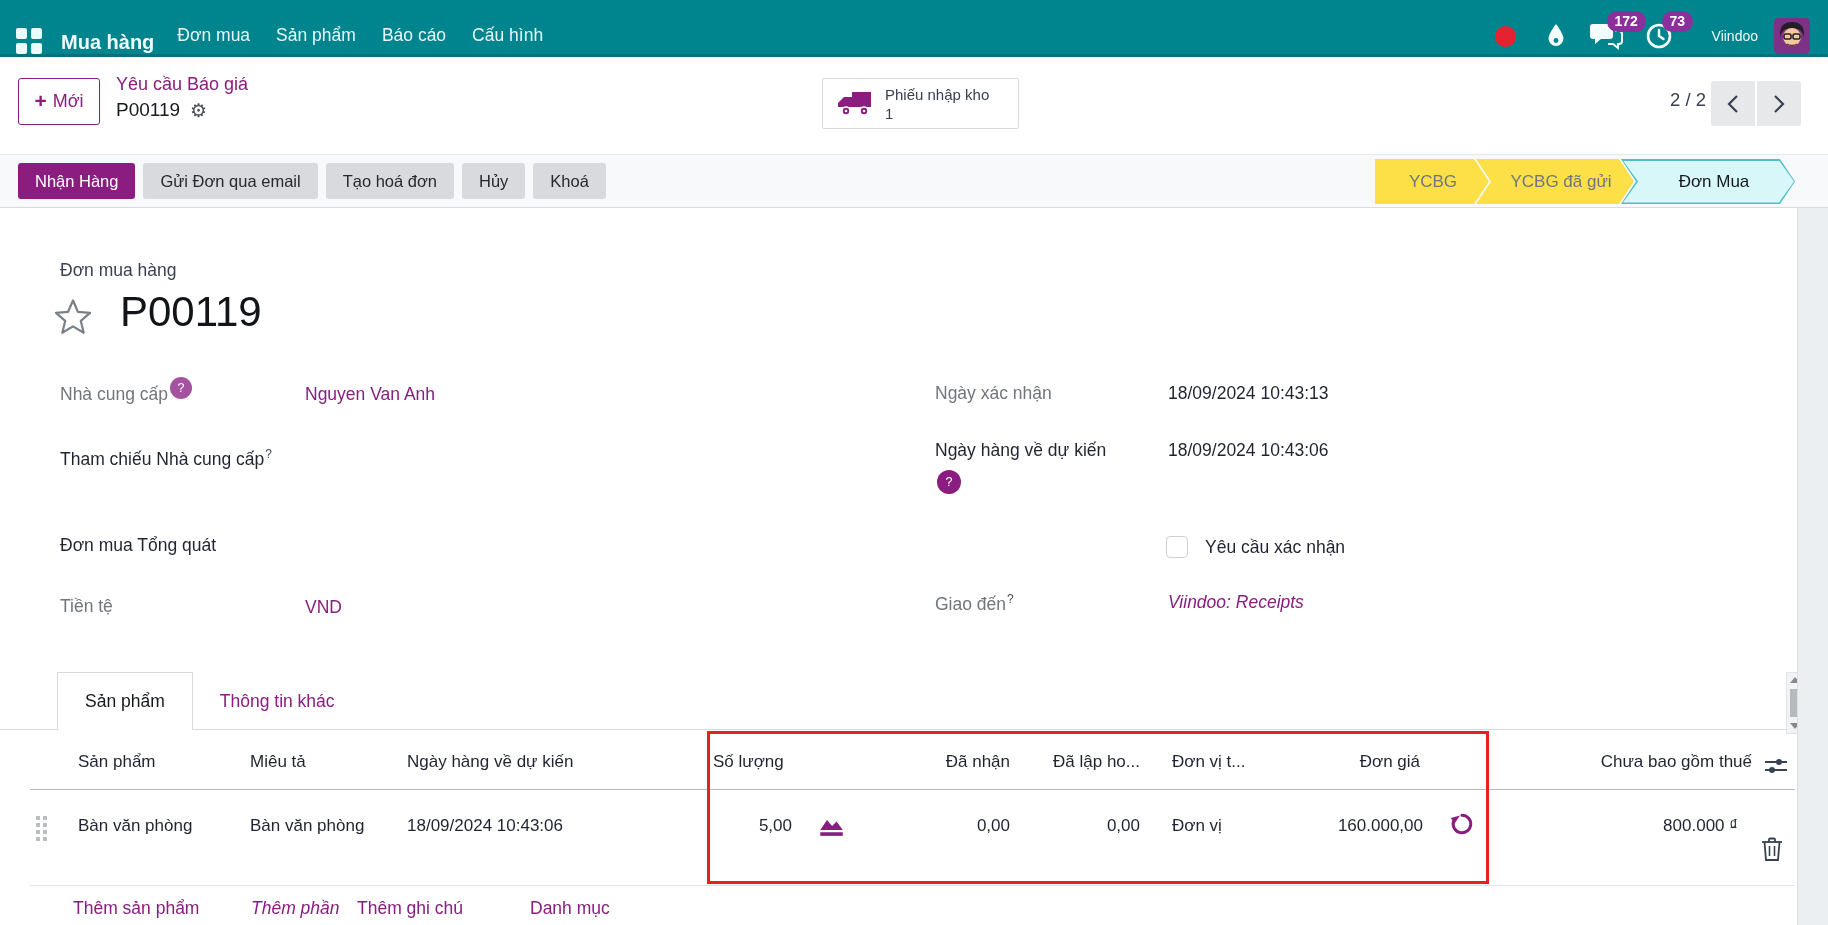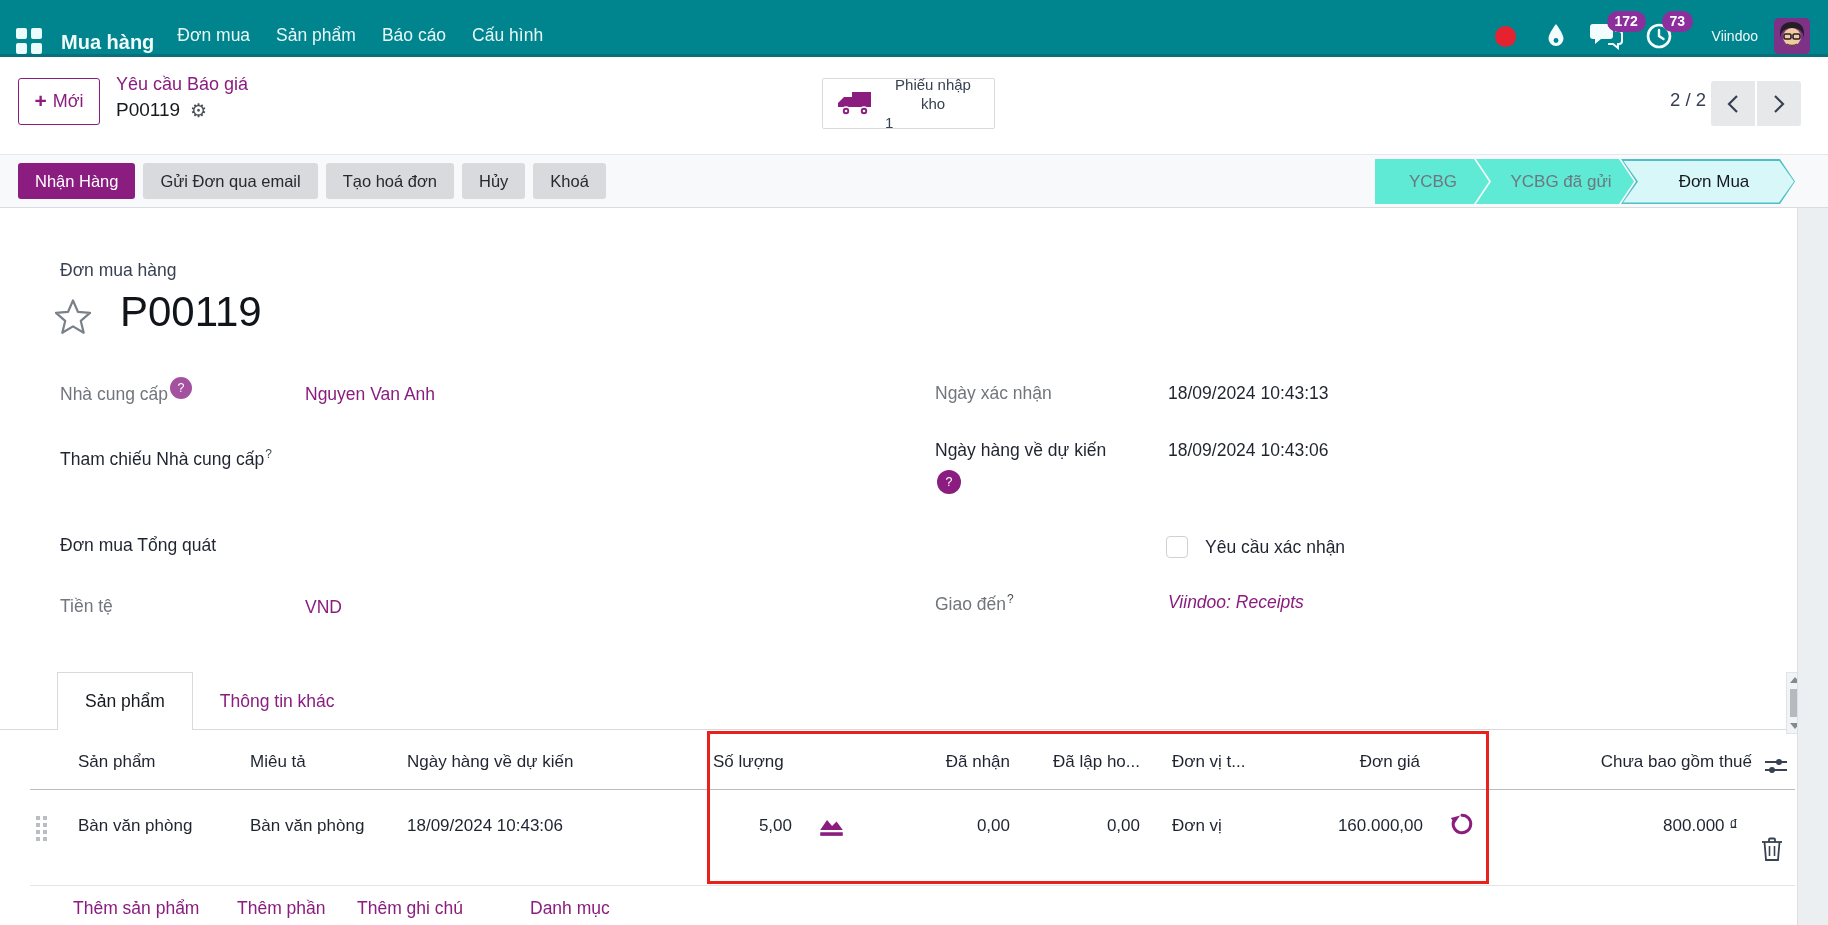--- a/index.html
+++ b/index.html
@@ -27,42 +27,42 @@
   .control-panel { position:absolute; top:60px; left:0; right:0; height:94px; background:#fff; }
   .btn-new { position:absolute; left:18px; top:18px; width:82px; height:47px; background:#fff;
              border:1px solid #8a1d7f; border-radius:3px; color:#8a1d7f; font-size:18px;
              display:flex; align-items:center; justify-content:center; gap:6px; cursor:pointer; }
   .btn-new .plus { font-size:21px; font-weight:700; margin-top:-2px; }
   .bc { position:absolute; left:116px; top:14px; }
   .bc-parent { display:block; font-size:18px; color:#8a1d7f; margin-bottom:4px; cursor:pointer; }
   .bc-row { display:flex; align-items:center; gap:10px; }
   .bc-current { font-size:19px; color:#16191d; }
   .gear { font-size:19px; color:#4b5156; cursor:pointer; line-height:1; }
-  .smart-btn { position:absolute; left:822px; top:18px; width:173px; height:51px; background:#fff;
+  .smart-btn { position:absolute; left:822px; top:18px; width:197px; height:51px; background:#fff;
                border:1px solid #d8dadd; border-radius:2px; display:flex; align-items:center; gap:13px;
                padding:0 13px; cursor:pointer; }
   .smart-text { display:flex; flex-direction:column; align-items:flex-start; font-size:15px;
                 color:#374151; line-height:19px; }
   .pager-count { position:absolute; right:122px; top:29px; font-size:18.5px; color:#374151; }
   .pager-btn { position:absolute; top:21px; width:44px; height:45px; background:#e6e8ea; border:none;
                display:flex; align-items:center; justify-content:center; cursor:pointer; }
   .pager-btn.prev { right:73px; border-radius:3px 0 0 3px; }
   .pager-btn.next { right:27px; border-radius:0 3px 3px 0; }
 
   
   .statusbar { position:absolute; top:154px; left:0; right:0; height:54px; background:#f8f9fa;
                border-top:1px solid #e6e9ec; border-bottom:1px solid #d9dcdf; }
   .sb-buttons { position:absolute; left:18px; top:8px; display:flex; gap:8px; }
   .sb-btn { height:36px; padding:0 17px; font-size:16.5px; border:none; border-radius:3px;
             background:#d8dadd; color:#26292d; display:flex; align-items:center; cursor:pointer;
             font-family:"Liberation Sans", sans-serif; }
   .sb-btn.primary { background:#8a1d7f; color:#fff; }
   .stages { position:absolute; right:33px; top:4px; height:45px; display:flex; }
   .stage { height:45px; display:flex; align-items:center; justify-content:center; font-size:17px;
-           color:#6e7681; background:#5eead4; margin-left:-13px; padding-left:12px; cursor:pointer;
+           color:#6e7681; background:#fde047; margin-left:-13px; padding-left:12px; cursor:pointer;
            clip-path:polygon(0 0, calc(100% - 15px) 0, 100% 50%, calc(100% - 15px) 100%, 0 100%, 15px 50%); }
   .stage.first { margin-left:0; padding-left:2px;
            clip-path:polygon(0 0, calc(100% - 15px) 0, 100% 50%, calc(100% - 15px) 100%, 0 100%); }
   .s1 { width:114px; } .s2 { width:158px; } .s3 { width:174px; }
   .stage.active { background:#4fbfc5; color:#16191d; position:relative; }
   .stage.active::before { content:""; position:absolute; top:1.5px; bottom:1.5px; left:2px; right:1px;
            background:#d7f7f8; clip-path:inherit; }
   .stage span { position:relative; z-index:1; }
   .stage.active span { font-weight:500; }
 
@@ -334,21 +334,21 @@
           <path d="M2 6 h20" stroke="#374151" stroke-width="1.8" fill="none"></path>
           <path d="M9 6 V3.5 a1 1 0 0 1 1-1 h4 a1 1 0 0 1 1 1 V6" stroke="#374151" stroke-width="1.8" fill="none"></path>
           <path d="M4.5 6 L6 24 h12 L19.5 6" stroke="#374151" stroke-width="1.8" fill="none"></path>
           <line x1="9.5" y1="10" x2="9.5" y2="20" stroke="#374151" stroke-width="1.6"></line>
           <line x1="14.5" y1="10" x2="14.5" y2="20" stroke="#374151" stroke-width="1.6"></line>
         </svg>
     </span>
     <div class="trow-line"></div>
 
     <span class="add-link" style="left:73px;">Thêm sản phẩm</span>
-    <span class="add-link" style="left:237px;">Thêm phần</span>
+    <span class="add-link" style="left:251px;font-style:italic;">Thêm phần</span>
     <span class="add-link" style="left:357px;">Thêm ghi chú</span>
     <span class="add-link" style="left:530px;">Danh mục</span>
 
     <div class="red-box"></div>
 
     <div class="mini-scroll">
       <div class="tri-up"></div>
       <div class="thumb"></div>
       <div class="tri-down"></div>
     </div>

